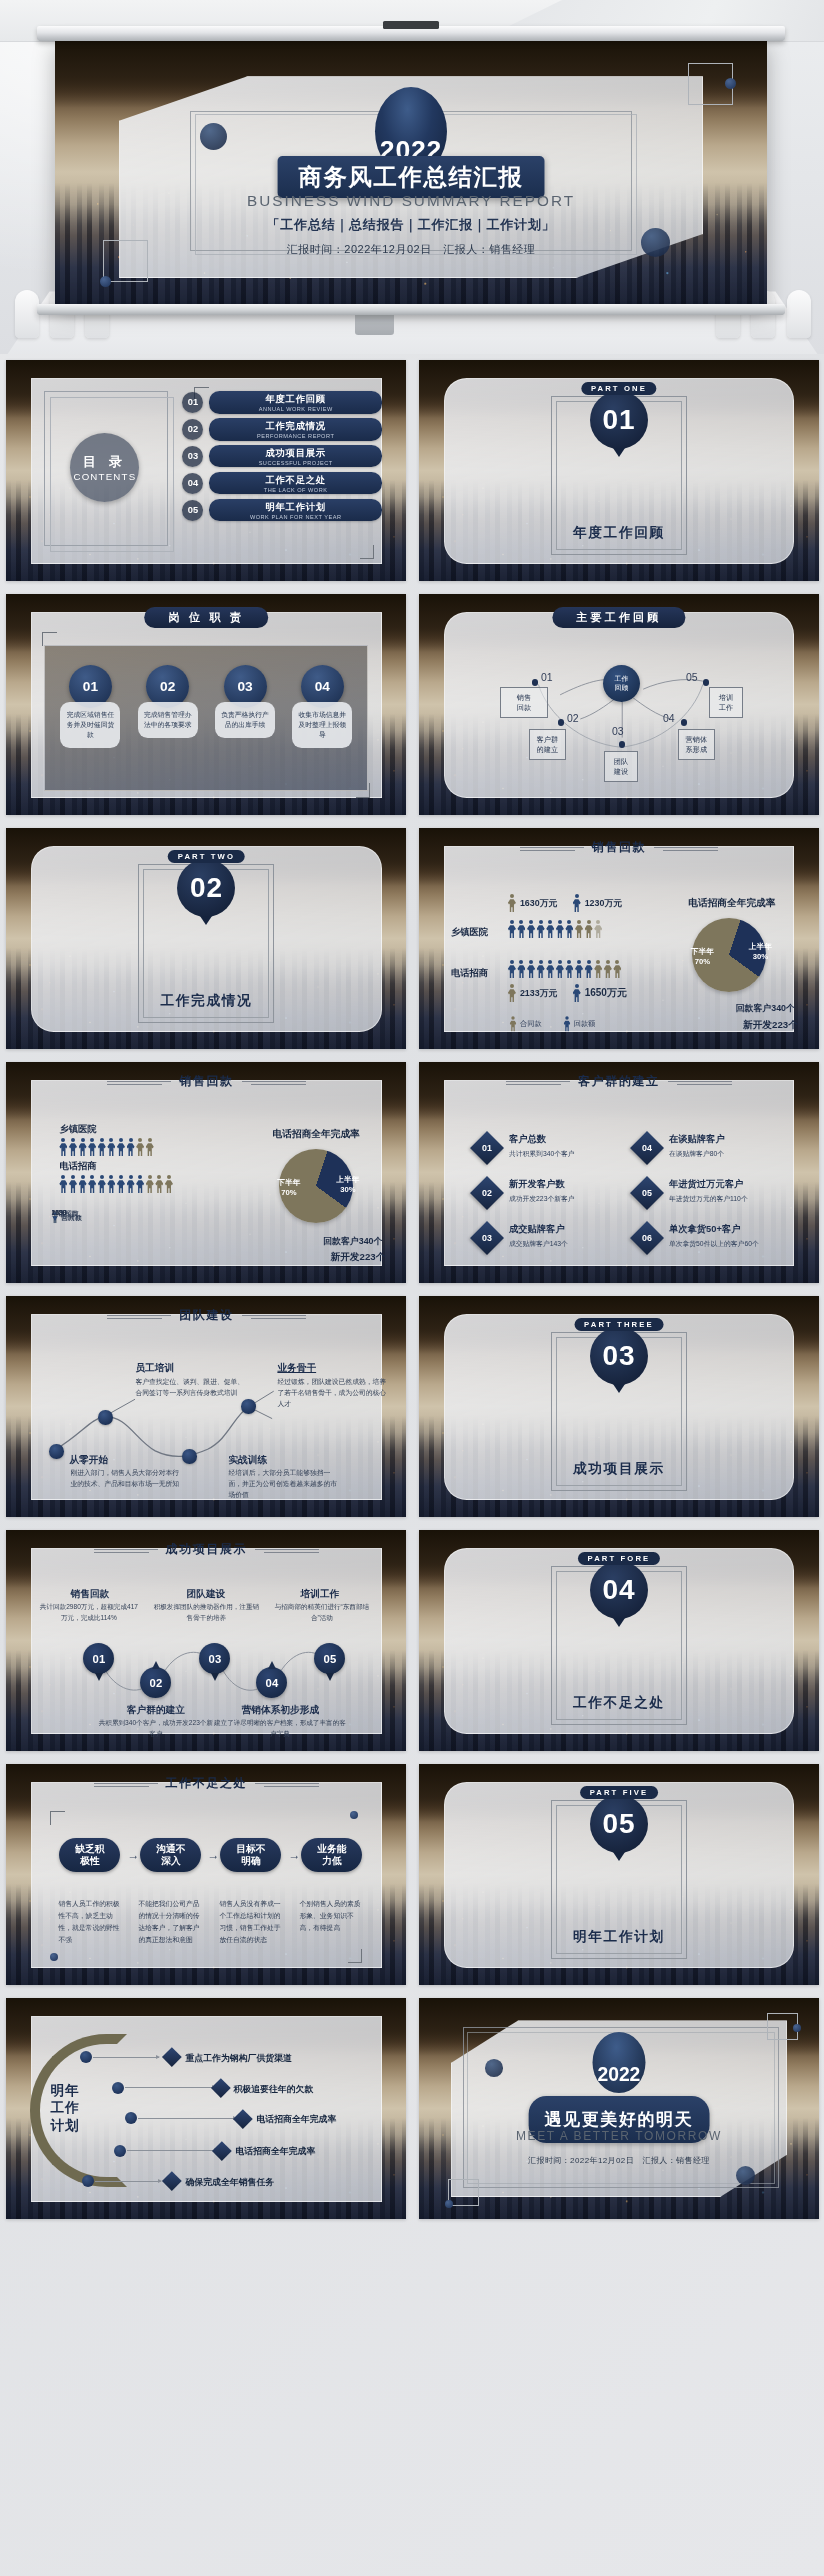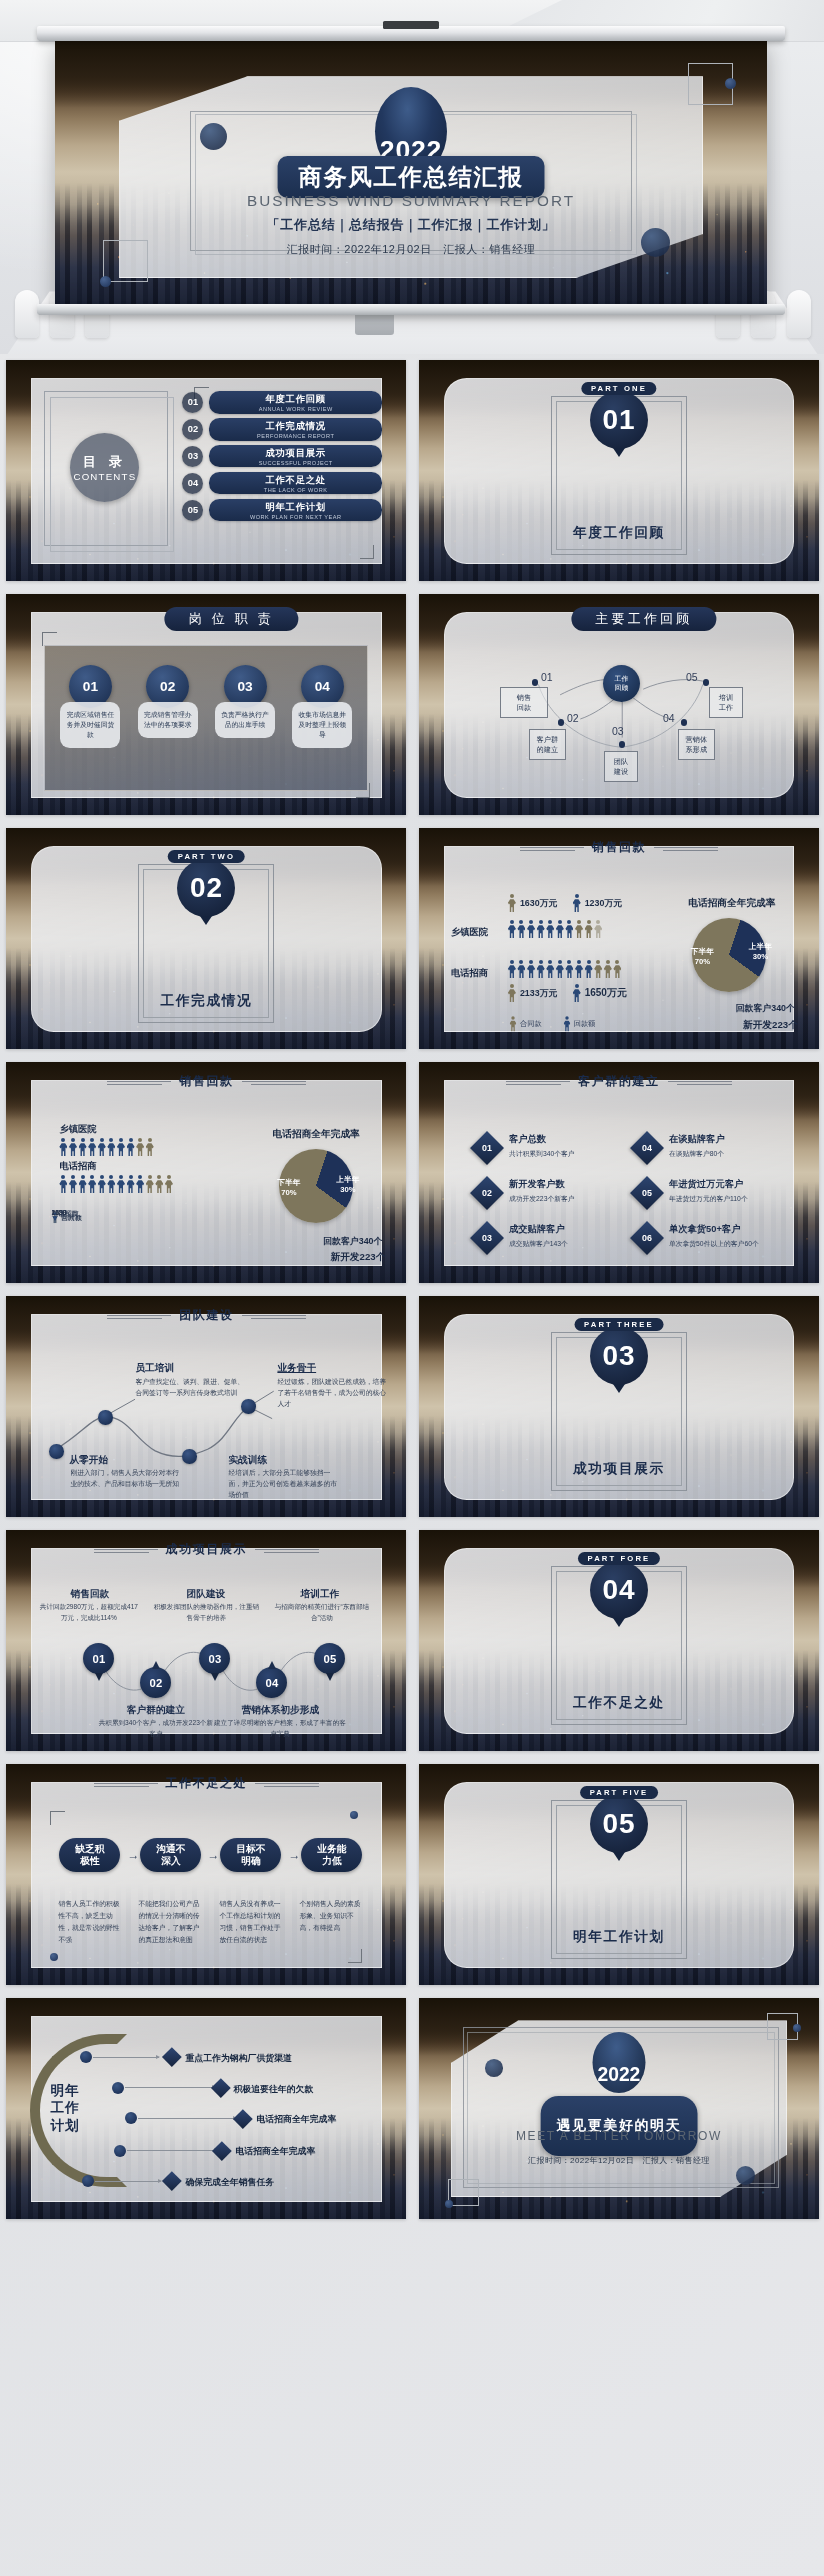--- a/index.html
+++ b/index.html
@@ -97,21 +97,21 @@
   .blob{ position:absolute; border-radius:50%;
      background:radial-gradient(circle at 36% 28%,#3d5880,#14213c); opacity:.88; }
 
   .yearcircle{ position:absolute; left:50%; transform:translateX(-50%); top:18%;
      width:72px;height:89px;border-radius:50%;
      background:radial-gradient(ellipse at 45% 25%, #3e5c8a 0%, #22385f 45%, #15243f 100%);
      display:flex; align-items:flex-end; justify-content:center; padding-bottom:9.7px;}
   .yearcircle span{ color:#fff; font-size:26.6px; font-weight:700; letter-spacing:0.8px;}
 
   .title-pill{ position:absolute; left:50%; transform:translateX(-50%); top:44%;
-     background:linear-gradient(180deg,#2b4168,#1b2e4e); border-radius:10px;
+     background:linear-gradient(180deg,#2b4168,#1b2e4e); border-radius:5px;
      padding:4.8px 21px; color:#fff; font-size:23.4px; font-weight:700; letter-spacing:1.6px;
      white-space:nowrap; box-shadow:0 2.4px 6.4px rgba(0,0,0,.3);}
   .sub-en{ position:absolute; left:50%; transform:translateX(-50%); top:57.5%;
      color:#5a6470; font-size:15.3px; letter-spacing:2px; white-space:nowrap;}
   .sub-cn{ position:absolute; left:50%; transform:translateX(-50%); top:66.5%;
      color:#243553; font-size:13px; letter-spacing:0.8px; white-space:nowrap; font-weight:600;}
   .meta-cn{ position:absolute; left:50%; transform:translateX(-50%); top:76.5%;
      color:#2c3a4e; font-size:11px; letter-spacing:0.5px; white-space:nowrap;}
 
   
@@ -149,21 +149,21 @@
   .hdr { position:absolute; top:5%; left:0; right:0; text-align:center;
          color:#1a2b4a; font-size:12px; font-weight:700; letter-spacing:1.6px; }
   .hdr .deco-l,.hdr .deco-r{ display:inline-block; width:64px; height:8px; vertical-align:middle;
     background:
       linear-gradient(#6d7480,#6d7480) 0 2.4px/100% 0.8px no-repeat,
       linear-gradient(#6d7480,#6d7480) 0 5.6px/86% 0.8px no-repeat; position:relative; }
   .hdr .deco-l{ margin-right:8px; }
   .hdr .deco-r{ margin-left:8px; transform:scaleX(-1); }
   .pill-hdr{ position:absolute; top:5.5%; left:50%; transform:translateX(-50%);
     background:linear-gradient(180deg,#25365a,#16233d); color:#fff; border-radius:14.5px;
-    padding:3.2px 24px; font-size:13px; font-weight:400; letter-spacing:3.2px; white-space:nowrap;margin-left:25px;}
+    padding:3.2px 24px; font-size:11px; font-weight:700; letter-spacing:3.2px; white-space:nowrap;}
 
   
   .pt-frame{ position:absolute; left:50%; transform:translateX(-50%); top:16%;
     width:34%; height:72%; border:1.6px solid #8e949c; padding:3.2px; }
   .pt-frame-in{ position:absolute; inset:4px; border:0.8px solid #9aa0a7; }
   .pt-badge{ position:absolute; left:50%; transform:translateX(-50%); top:10%;
     background:#1a2a47; color:#fff; border-radius:9.7px; padding:1.6px 9.7px;
     font-size:7.7px; font-weight:700; letter-spacing:2.1px; white-space:nowrap; z-index:3;}
   .pt-circle{ position:absolute; left:50%; transform:translateX(-50%); top:14%;
     width:58px;height:58px;border-radius:50%;
@@ -293,22 +293,22 @@
   
   .end-glass{ left:8%; top:10%; width:84%; height:80%;
     background:linear-gradient(160deg,rgba(240,241,243,.88),rgba(224,227,232,.74));
     clip-path: polygon(20% 0,100% 0,100% 76%,80% 100%,0 100%,0 24%);}
   .end-year{ position:absolute; left:50%; transform:translateX(-50%); top:15%;
     width:53px;height:61px;border-radius:50%;
     background:radial-gradient(ellipse at 45% 25%,#3e5c8a,#16253f);
     display:flex;align-items:flex-end;justify-content:center;padding-bottom:6.4px;}
   .end-year span{ color:#fff;font-size:19.3px;font-weight:700;}
   .end-pill{ position:absolute; left:50%; transform:translateX(-50%); top:44%;
-    background:linear-gradient(180deg,#2b4168,#1b2e4e); border-radius:17.7px; padding:21px 16px;
-    color:#fff; font-size:14px; font-weight:700; letter-spacing:1.6px; white-space:nowrap;
+    background:linear-gradient(180deg,#2b4168,#1b2e4e); border-radius:17.7px; padding:12px 16px;
+    color:#fff; font-size:17px; font-weight:700; letter-spacing:1.6px; white-space:nowrap;
     box-shadow:0 1.6px 4.8px rgba(0,0,0,.3);text-align:right;}
   .end-en{ position:absolute; left:50%; transform:translateX(-50%); top:59%;
     color:#5a6470; font-size:12px; letter-spacing:1.6px; white-space:nowrap;}
   .end-meta{ position:absolute; left:50%; transform:translateX(-50%); top:71%;
     color:#2c3a4e; font-size:8px; letter-spacing:0.4px; white-space:nowrap;}
   .tiny-tbl{ position:absolute; font-size:6.8px; color:#26354e; }
 </style>
 </head>
 <body>
 

